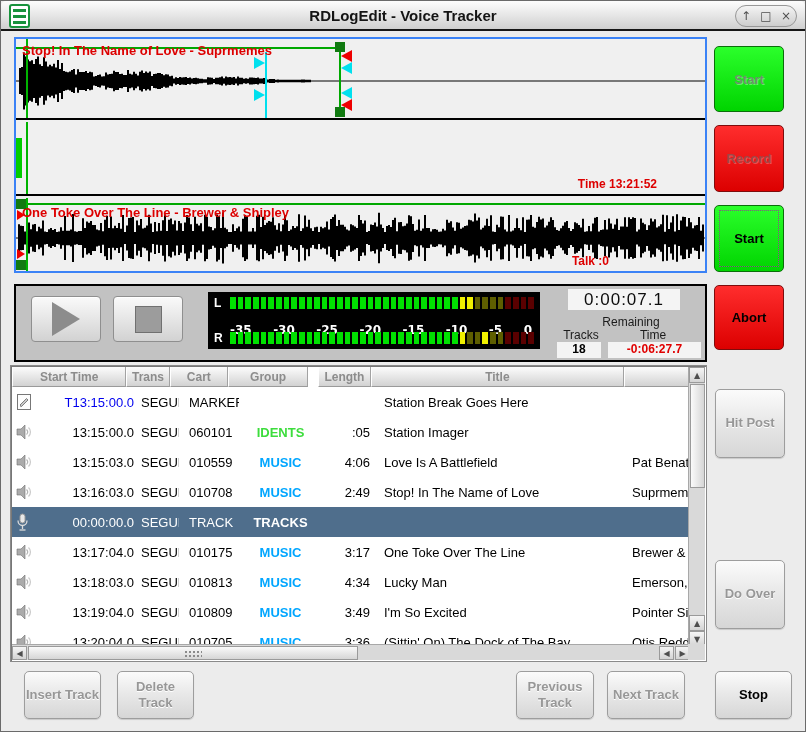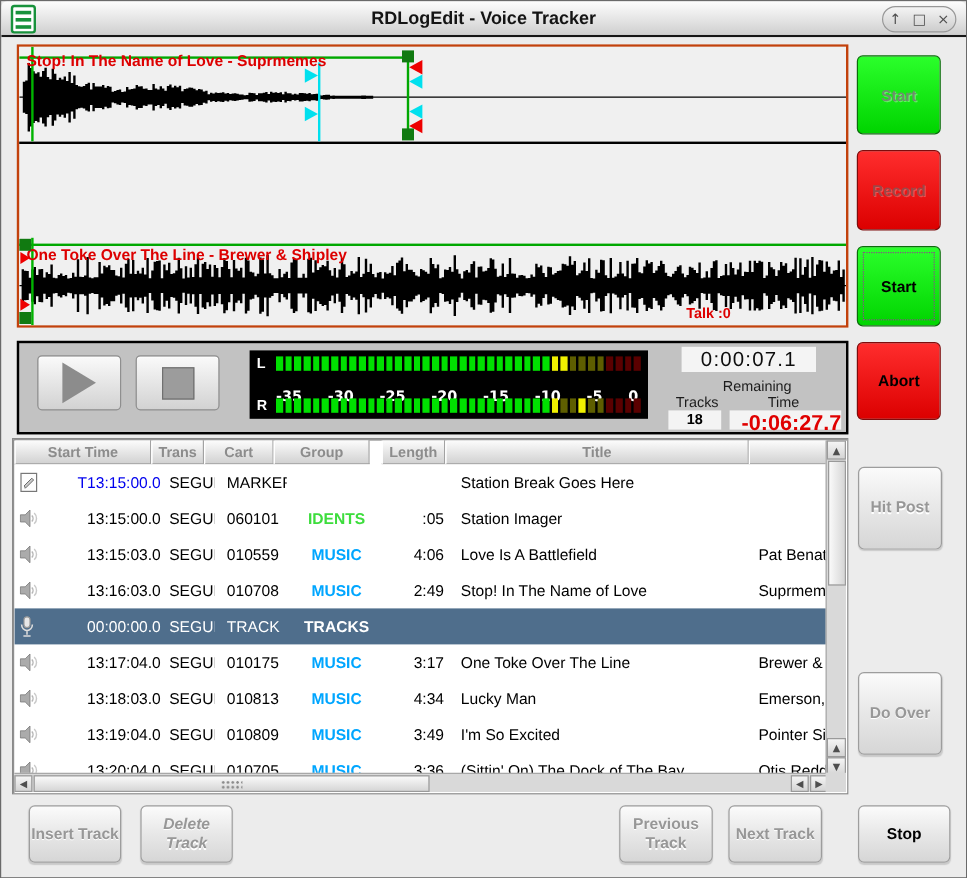--- a/index.html
+++ b/index.html
@@ -19,21 +19,21 @@
     display:flex; align-items:center; justify-content:center;
     font-size:15px; font-weight:bold; color:#141414; }
   #win-controls { position:absolute; right:8px; top:4px; height:22px; width:62px;
     display:flex; background:linear-gradient(180deg,#f4f4f4,#cdcdcd);
     border:1px solid #979797; border-radius:11px; }
   .win-btn { flex:1; display:flex; align-items:center; justify-content:center;
     font-family:"DejaVu Sans", sans-serif; font-size:12px; color:#4e4e4e; cursor:default; }
 
   
   #deck { position:absolute; left:13px; top:36px; width:693px; height:236px;
-    border:2px solid #c2410c; background:#f0f0f0;padding-left:36px; }
+    border:2px solid #3b82f6; background:#f0f0f0;padding-left:36px; }
   .panel { position:absolute; left:0; width:689px; background:#f0f0f0; overflow:hidden; }
   #panel-top    { top:0;    height:81px; border-bottom:2px solid #000; }
   #panel-middle { top:83px; height:74px; border-bottom:2px solid #000; }
   #panel-bottom { top:159px; height:73px; }
   .wave-title { position:absolute; left:6px; font-size:13px; font-weight:bold;
     color:#dd0000; white-space:nowrap; z-index:5; }
   #panel-top .wave-title { top:4px; }
   #panel-bottom .wave-title { top:7px; }
   .red-label { position:absolute; font-size:12px; font-weight:bold; color:#dd0000; z-index:5; }
   #time-label { right:48px; bottom:3px; }
@@ -77,21 +77,21 @@
     font-size:17px; color:#0d0d0d; letter-spacing:1px; }
   #remaining-label { position:absolute; left:545px; top:29px; width:140px;
     text-align:center; font-size:12px; color:#1c1c1c; }
   #tracks-label { position:absolute; left:539px; top:42px; width:52px; text-align:center;
     font-size:12px; color:#1c1c1c; }
   #rtime-label { position:absolute; left:613px; top:42px; width:48px; text-align:center;
     font-size:12px; color:#1c1c1c; }
   #tracks-value { position:absolute; left:541px; top:56px; width:44px; height:16px;
     background:#f4f4f4; text-align:center; font-size:12px; font-weight:bold; color:#000; }
   #rtime-value { position:absolute; left:592px; top:56px; width:93px; height:16px;
-    background:#f4f4f4; text-align:right; font-size:18px; font-weight:bold; color:#e00000; }
+    background:#f4f4f4; text-align:center; font-size:12px; font-weight:bold; color:#e00000; }
 
   
   .sidebtn { position:absolute; left:713px; width:70px; border-radius:5px;
     display:flex; align-items:center; justify-content:center;
     font-size:13px; font-weight:bold; }
   .sidebtn.green { background:linear-gradient(180deg,#2bff2b,#00d400); border:1px solid #0a6e0a; }
   .sidebtn.red   { background:linear-gradient(180deg,#ff2d2d,#dc0000); border:1px solid #7e0c0c; }
   .sidebtn.dis-green { color:#6e8f6e; text-shadow:1px 1px 0 rgba(255,255,255,0.35); }
   .sidebtn.dis-red   { color:#9c4848; text-shadow:1px 1px 0 rgba(255,255,255,0.25); }
   .sidebtn.en { color:#000; }
@@ -178,20 +178,25 @@
       <div class="sq-green" style="left:319px;top:68px;"></div>
       <div class="tri tri-left-red" style="left:325px;top:11px;"></div>
       <div class="tri tri-left-cyan" style="left:325px;top:23px;"></div>
       <div class="tri tri-left-cyan" style="left:325px;top:48px;"></div>
       <div class="tri tri-left-red" style="left:325px;top:60px;"></div>
       <div class="vline-cyan" style="left:249px;top:13px;height:66px;"></div>
       <div class="tri tri-right-cyan" style="left:238px;top:18px;"></div>
       <div class="tri tri-right-cyan" style="left:238px;top:50px;"></div>
     </div>
 
+    <div class="panel" id="panel-middle">
+      <div id="green-bar"></div>
+      <div class="cursor-line" style="left:10px;"></div>
+      <div class="red-label" id="time-label">Time 13:21:52</div>
+    </div>
 
     <div class="panel" id="panel-bottom">
       <svg class="wave-svg" id="wave2" width="689" height="73">
           <line x1="0" y1="40" x2="689" y2="40" stroke="#000" stroke-width="1"></line>
           <path d="M3 26.3L3 53.7M5 27.7L5 52.3M7 27.9L7 52.1M9 33.5L9 46.5M11 26.5L11 53.5M13 24.4L13 55.6M15 31.2L15 48.8M17 26.4L17 53.6M19 26.1L19 53.9M21 33.2L21 46.8M23 28.8L23 51.2M25 30.4L25 49.6M27 22.4L27 57.6M29 33.5L29 46.5M31 33.9L31 46.1M33 31.2L33 48.8M35 30.0L35 50.0M37 32.1L37 47.9M39 31.1L39 48.9M41 34.0L41 46.0M43 33.6L43 46.4M45 29.2L45 50.8M47 32.7L47 47.3M49 18.0L49 62.0M51 32.7L51 47.3M53 32.8L53 47.2M55 31.6L55 48.4M57 16.1L57 63.9M59 33.2L59 46.8M61 33.8L61 46.2M63 33.0L63 47.0M65 33.1L65 46.9M67 20.3L67 59.7M69 30.0L69 50.0M71 23.5L71 56.5M73 24.7L73 55.3M75 23.1L75 56.9M77 26.9L77 53.1M79 27.0L79 53.0M81 31.5L81 48.5M83 32.3L83 47.7M85 25.1L85 54.9M87 33.3L87 46.7M89 21.7L89 58.3M91 17.9L91 62.1M93 30.1L93 49.9M95 18.6L95 61.4M97 30.3L97 49.7M99 27.7L99 52.3M101 29.9L101 50.1M103 25.1L103 54.9M105 30.7L105 49.3M107 17.1L107 62.9M109 33.9L109 46.1M111 27.5L111 52.5M113 20.1L113 59.9M115 19.5L115 60.5M117 19.1L117 60.9M119 33.9L119 46.1M121 22.4L121 57.6M123 27.3L123 52.7M125 20.9L125 59.1M127 30.4L127 49.6M129 29.8L129 50.2M131 27.4L131 52.6M133 16.7L133 63.3M135 25.6L135 54.4M137 34.0L137 46.0M139 23.9L139 56.1M141 33.2L141 46.8M143 25.1L143 54.9M145 32.8L145 47.2M147 22.3L147 57.7M149 16.4L149 63.6M151 33.1L151 46.9M153 21.8L153 58.2M155 20.4L155 59.6M157 26.2L157 53.8M159 22.5L159 57.5M161 32.6L161 47.4M163 22.9L163 57.1M165 25.3L165 54.7M167 33.1L167 46.9M169 24.5L169 55.5M171 16.9L171 63.1M173 19.5L173 60.5M175 26.2L175 53.8M177 33.0L177 47.0M179 18.7L179 61.3M181 25.7L181 54.3M183 27.6L183 52.4M185 25.2L185 54.8M187 33.3L187 46.7M189 16.7L189 63.3M191 19.0L191 61.0M193 28.5L193 51.5M195 29.1L195 50.9M197 32.3L197 47.7M199 30.2L199 49.8M201 16.5L201 63.5M203 18.2L203 61.8M205 30.0L205 50.0M207 14.5L207 65.5M209 29.8L209 50.2M211 31.3L211 48.7M213 33.9L213 46.1M215 33.9L215 46.1M217 26.2L217 53.8M219 33.1L219 46.9M221 30.2L221 49.8M223 28.5L223 51.5M225 33.6L225 46.4M227 20.7L227 59.3M229 17.1L229 62.9M231 18.7L231 61.3M233 33.4L233 46.6M235 33.4L235 46.6M237 30.1L237 49.9M239 33.4L239 46.6M241 17.7L241 62.3M243 16.8L243 63.2M245 29.0L245 51.0M247 18.8L247 61.2M249 26.9L249 53.1M251 24.7L251 55.3M253 22.9L253 57.1M255 23.8L255 56.2M257 19.2L257 60.8M259 27.2L259 52.8M261 31.8L261 48.2M263 25.3L263 54.7M265 33.2L265 46.8M267 26.6L267 53.4M269 17.1L269 62.9M271 22.3L271 57.7M273 32.9L273 47.1M275 31.6L275 48.4M277 27.9L277 52.1M279 30.0L279 50.0M281 28.3L281 51.7M283 16.2L283 63.8M285 32.9L285 47.1M287 30.2L287 49.8M289 17.6L289 62.4M291 28.7L291 51.3M293 21.7L293 58.3M295 30.3L295 49.7M297 33.0L297 47.0M299 29.3L299 50.7M301 28.7L301 51.3M303 34.0L303 46.0M305 28.8L305 51.2M307 30.2L307 49.8M309 29.2L309 50.8M311 23.6L311 56.4M313 31.4L313 48.6M315 21.0L315 59.0M317 19.0L317 61.0M319 16.5L319 63.5M321 28.0L321 52.0M323 21.9L323 58.1M325 26.8L325 53.2M327 26.8L327 53.2M329 28.7L329 51.3M331 31.5L331 48.5M333 32.5L333 47.5M335 26.2L335 53.8M337 27.2L337 52.8M339 28.5L339 51.5M341 30.1L341 49.9M343 17.0L343 63.0M345 21.9L345 58.1M347 25.5L347 54.5M349 22.4L349 57.6M351 33.9L351 46.1M353 33.0L353 47.0M355 26.6L355 53.4M357 26.9L357 53.1M359 24.6L359 55.4M361 28.4L361 51.6M363 14.7L363 65.3M365 26.4L365 53.6M367 30.1L367 49.9M369 34.0L369 46.0M371 28.1L371 51.9M373 27.0L373 53.0M375 29.0L375 51.0M377 21.9L377 58.1M379 19.8L379 60.2M381 33.3L381 46.7M383 24.3L383 55.7M385 24.1L385 55.9M387 28.3L387 51.7M389 27.7L389 52.3M391 25.4L391 54.6M393 17.3L393 62.7M395 18.3L395 61.7M397 25.9L397 54.1M399 32.7L399 47.3M401 31.7L401 48.3M403 21.6L403 58.4M405 32.8L405 47.2M407 30.4L407 49.6M409 17.1L409 62.9M411 29.9L411 50.1M413 30.1L413 49.9M415 33.5L415 46.5M417 31.3L417 48.7M419 31.1L419 48.9M421 31.7L421 48.3M423 33.8L423 46.2M425 33.6L425 46.4M427 30.7L427 49.3M429 32.6L429 47.4M431 21.8L431 58.2M433 24.8L433 55.2M435 23.2L435 56.8M437 29.6L437 50.4M439 32.8L439 47.2M441 24.3L441 55.7M443 24.8L443 55.2M445 30.7L445 49.3M447 29.5L447 50.5M449 27.9L449 52.1M451 27.4L451 52.6M453 21.7L453 58.3M455 22.3L455 57.7M457 23.4L457 56.6M459 15.6L459 64.4M461 22.6L461 57.4M463 19.6L463 60.4M465 31.4L465 48.6M467 29.8L467 50.2M469 27.5L469 52.5M471 20.8L471 59.2M473 27.9L473 52.1M475 17.2L475 62.8M477 33.6L477 46.4M479 34.0L479 46.0M481 26.8L481 53.2M483 29.3L483 50.7M485 18.4L485 61.6M487 18.8L487 61.2M489 31.4L489 48.6M491 33.6L491 46.4M493 16.9L493 63.1M495 33.4L495 46.6M497 32.4L497 47.6M499 30.1L499 49.9M501 20.3L501 59.7M503 30.0L503 50.0M505 32.2L505 47.8M507 19.3L507 60.7M509 33.9L509 46.1M511 21.7L511 58.3M513 21.5L513 58.5M515 17.1L515 62.9M517 28.8L517 51.2M519 29.7L519 50.3M521 24.0L521 56.0M523 18.8L523 61.2M525 21.5L525 58.5M527 20.4L527 59.6M529 29.6L529 50.4M531 27.4L531 52.6M533 23.7L533 56.3M535 19.3L535 60.7M537 22.1L537 57.9M539 29.2L539 50.8M541 31.9L541 48.1M543 32.7L543 47.3M545 30.2L545 49.8M547 27.8L547 52.2M549 24.2L549 55.8M551 23.0L551 57.0M553 30.0L553 50.0M555 33.1L555 46.9M557 31.1L557 48.9M559 24.2L559 55.8M561 25.2L561 54.8M563 27.1L563 52.9M565 29.5L565 50.5M567 20.7L567 59.3M569 33.8L569 46.2M571 33.3L571 46.7M573 28.1L573 51.9M575 33.3L575 46.7M577 25.4L577 54.6M579 19.7L579 60.3M581 18.9L581 61.1M583 33.6L583 46.4M585 32.0L585 48.0M587 31.4L587 48.6M589 22.1L589 57.9M591 31.4L591 48.6M593 20.6L593 59.4M595 25.4L595 54.6M597 30.8L597 49.2M599 26.5L599 53.5M601 20.7L601 59.3M603 31.9L603 48.1M605 28.5L605 51.5M607 28.6L607 51.4M609 19.2L609 60.8M611 28.7L611 51.3M613 19.2L613 60.8M615 21.1L615 58.9M617 19.2L617 60.8M619 20.1L619 59.9M621 33.6L621 46.4M623 31.5L623 48.5M625 20.4L625 59.6M627 24.7L627 55.3M629 26.3L629 53.7M631 32.1L631 47.9M633 27.3L633 52.7M635 20.4L635 59.6M637 23.4L637 56.6M639 21.3L639 58.7M641 29.4L641 50.6M643 28.2L643 51.8M645 26.3L645 53.7M647 16.8L647 63.2M649 33.7L649 46.3M651 17.2L651 62.8M653 31.0L653 49.0M655 24.6L655 55.4M657 18.2L657 61.8M659 33.4L659 46.6M661 16.2L661 63.8M663 31.9L663 48.1M665 22.4L665 57.6M667 18.7L667 61.3M669 19.1L669 60.9M671 28.5L671 51.5M673 19.9L673 60.1M675 24.2L675 55.8M677 30.2L677 49.8M679 27.4L679 52.6M681 27.0L681 53.0M683 19.0L683 61.0M685 32.8L685 47.2M687 26.5L687 53.5" stroke="#000" stroke-width="2"></path>
         </svg>
       <div class="wave-title">One Toke Over The Line - Brewer &amp; Shipley</div>
       <div class="hline-green" style="left:0;top:5px;width:689px;"></div>
       <div class="cursor-line" style="left:10px;"></div>
       <div class="sq-green" style="left:0;top:1px;"></div>
@@ -494,18 +499,18 @@
       <div id="hthumb">
           <div id="hgrip"></div>
         </div>
       <div class="sb-btn" style="right:16px;top:1px;width:15px;height:14px;">◀</div>
       <div class="sb-btn" style="right:0;top:1px;width:15px;height:14px;">▶</div>
     </div>
     <div id="sb-corner"></div>
   </div>
 
   <button class="graybtn bottom-btn" style="left:23px;width:77px;">Insert Track</button>
-  <button class="graybtn bottom-btn" style="left:116px;width:77px;font-style:italic;">Delete Track</button>
+  <button class="graybtn bottom-btn" style="left:116px;width:77px;">Delete Track</button>
   <button class="graybtn bottom-btn" style="left:515px;width:78px;">Previous Track</button>
   <button class="graybtn bottom-btn" style="left:606px;width:78px;">Next Track</button>
   <button class="graybtn bottom-btn" id="close-btn" style="left:714px;width:77px;">Stop</button>
 
 </div>
 
 </body></html>

